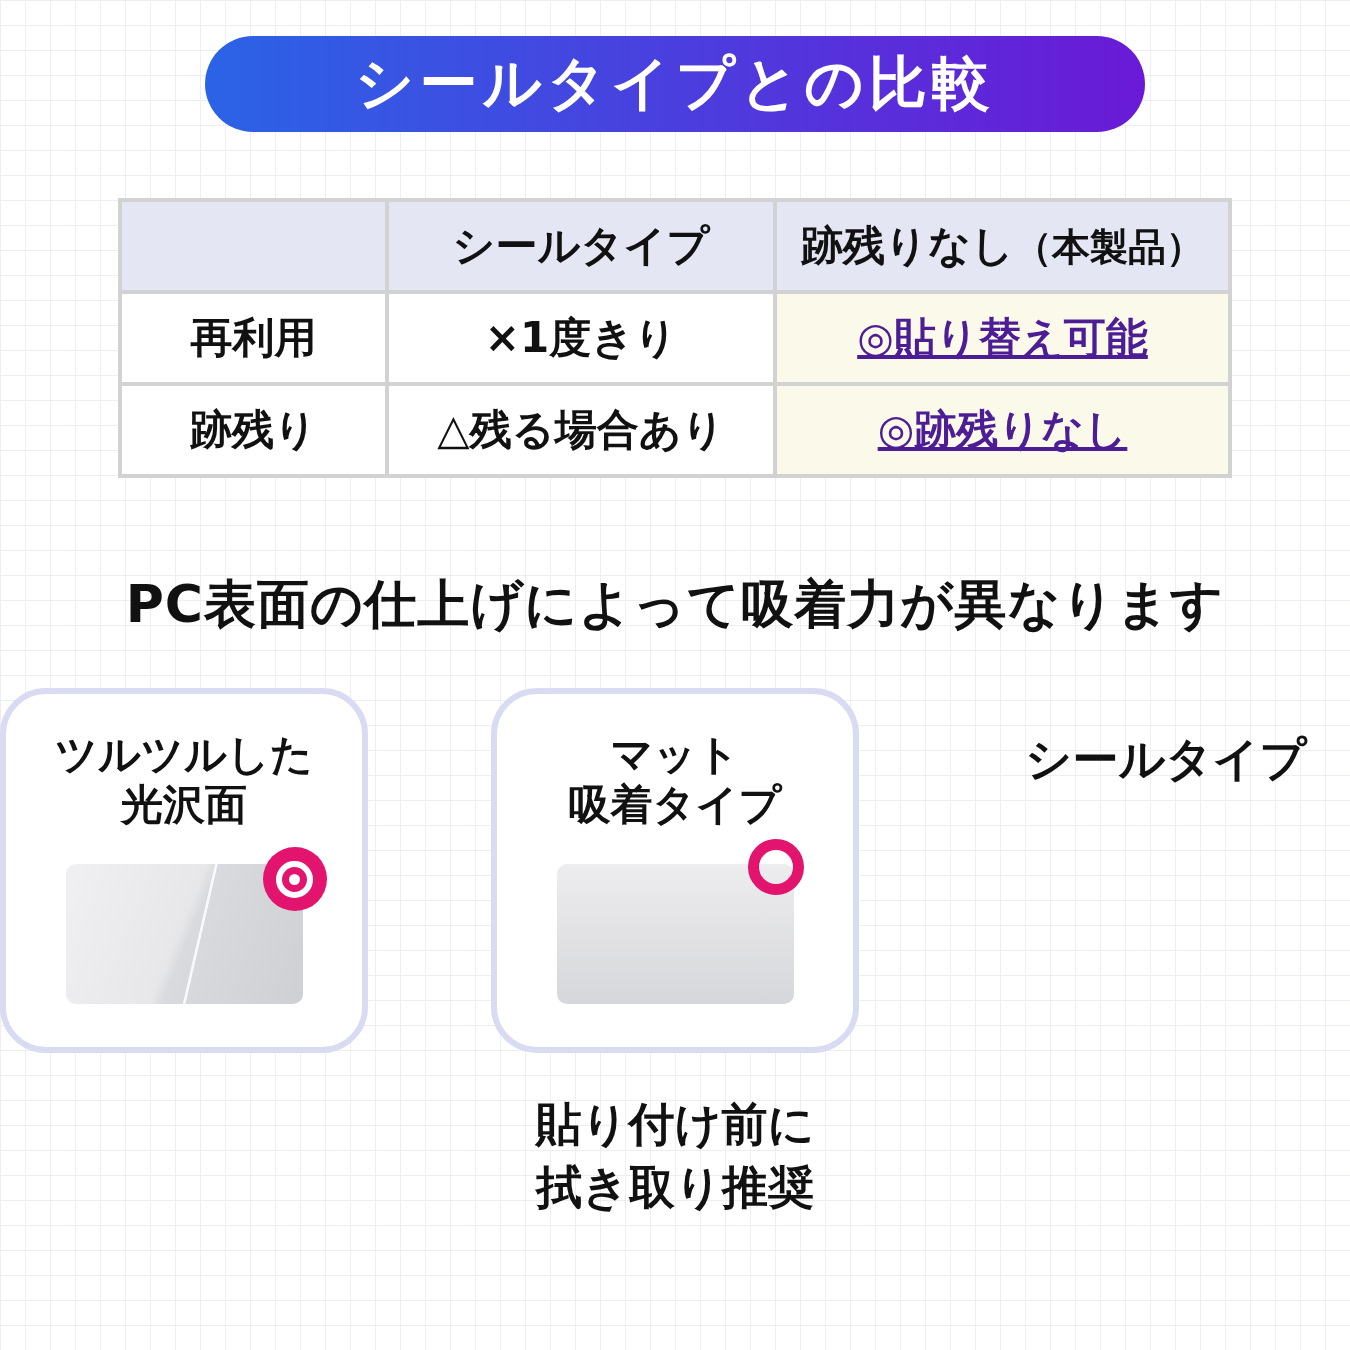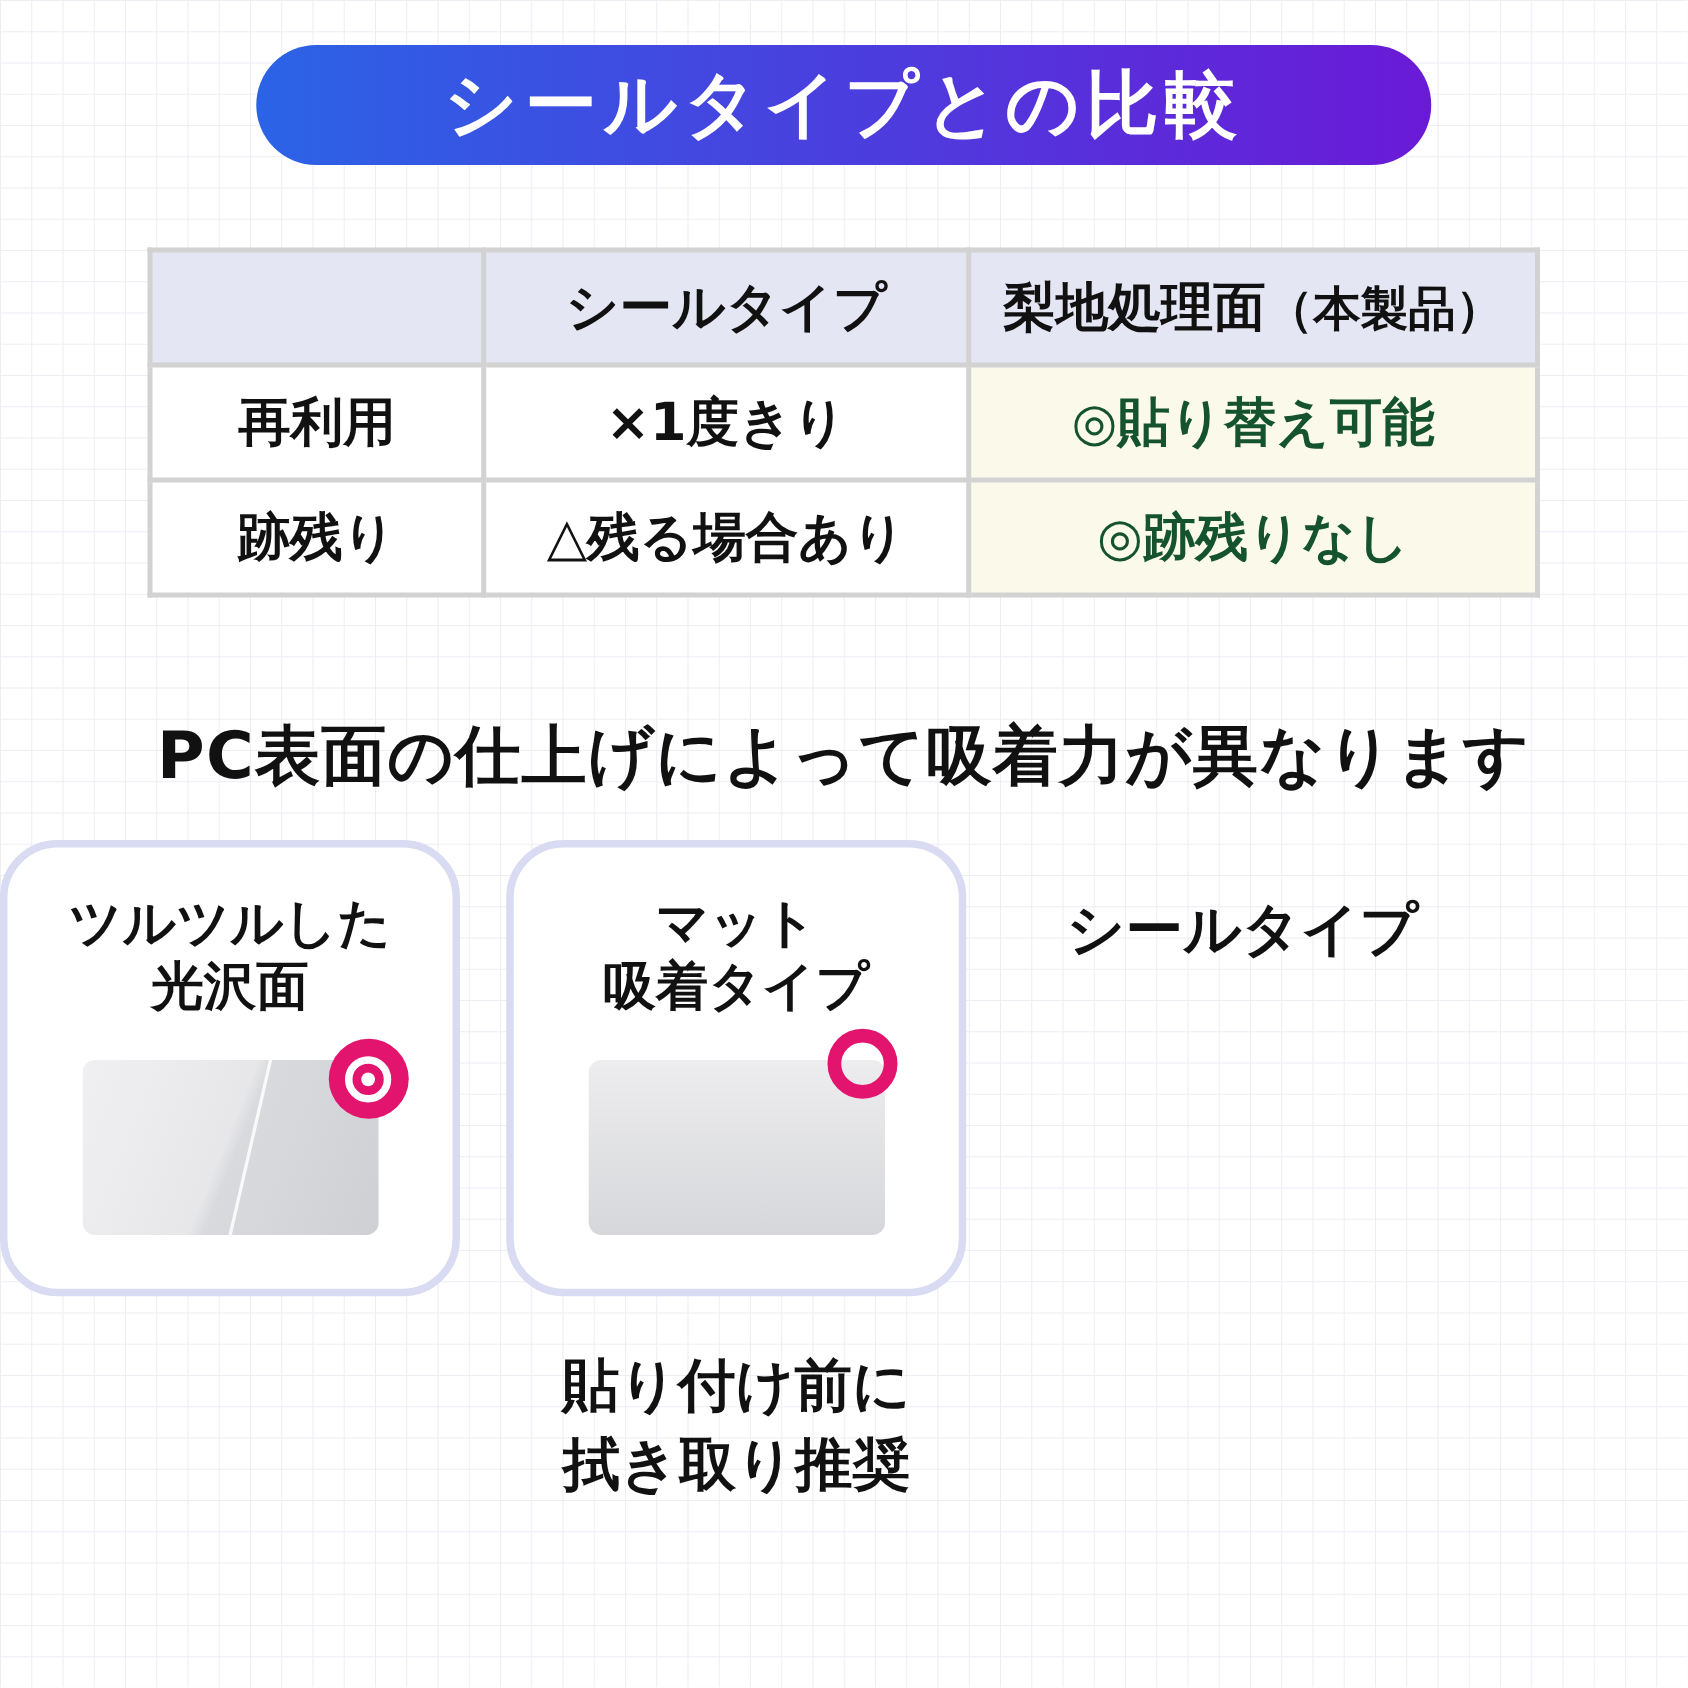--- a/index.html
+++ b/index.html
@@ -45,36 +45,36 @@
     font-size:42px;
     background:#fff;
     padding:0;
   }
   .cmp-table .c1 { width:267px; }
   .cmp-table .c2 { width:388px; }
   .cmp-table .c3 { width:455px; }
   .cmp-table tr { height:92px; }
   .cmp-table .head-cell { background:#e5e6f3; }
   .cmp-table .head-sub { font-size:38px; font-weight:bold; }
-  .cmp-table .hl-cell { background:#fbfaea; color:#14532d; }
+  .cmp-table .hl-cell { background:#fbfaea; color:#4c1d95;text-decoration:underline; }
 
   
   .section-heading {
     margin-top:92px;
     text-align:center;
     font-size:52px; font-weight:bold;
     letter-spacing:1px;
     white-space:nowrap;
     color:#111;
   }
 
   
   .cards {
-    display:flex; justify-content:flex-start; gap:37px;
-    margin-top:32px;
+    display:flex; justify-content:space-between; gap:37px;
+    margin-top:48px;
   }
   .card-col { width:368px; display:flex; flex-direction:column; align-items:center; }
   .card {
     width:368px; height:365px;
     background:#fff;
     border:6px solid #d9dbf2;
     border-radius:46px;
     display:flex; flex-direction:column; align-items:center;
   }
   .card-title {
@@ -147,21 +147,21 @@
 
   <div class="banner">
     <div class="banner-title">シールタイプとの比較</div>
   </div>
 
   <table class="cmp-table">
     <tbody>
       <tr>
         <th class="c1 head-cell"></th>
         <th class="c2 head-cell">シールタイプ</th>
-        <th class="c3 head-cell"><span>梨地処理面</span><span class="head-sub">（本製品）</span></th>
+        <th class="c3 head-cell"><span>跡残りなし</span><span class="head-sub">（本製品）</span></th>
       </tr>
       <tr>
         <td class="c1">再利用</td>
         <td class="c2">×1度きり</td>
         <td class="c3 hl-cell">◎貼り替え可能</td>
       </tr>
       <tr>
         <td class="c1">跡残り</td>
         <td class="c2">△残る場合あり</td>
         <td class="c3 hl-cell">◎跡残りなし</td>

